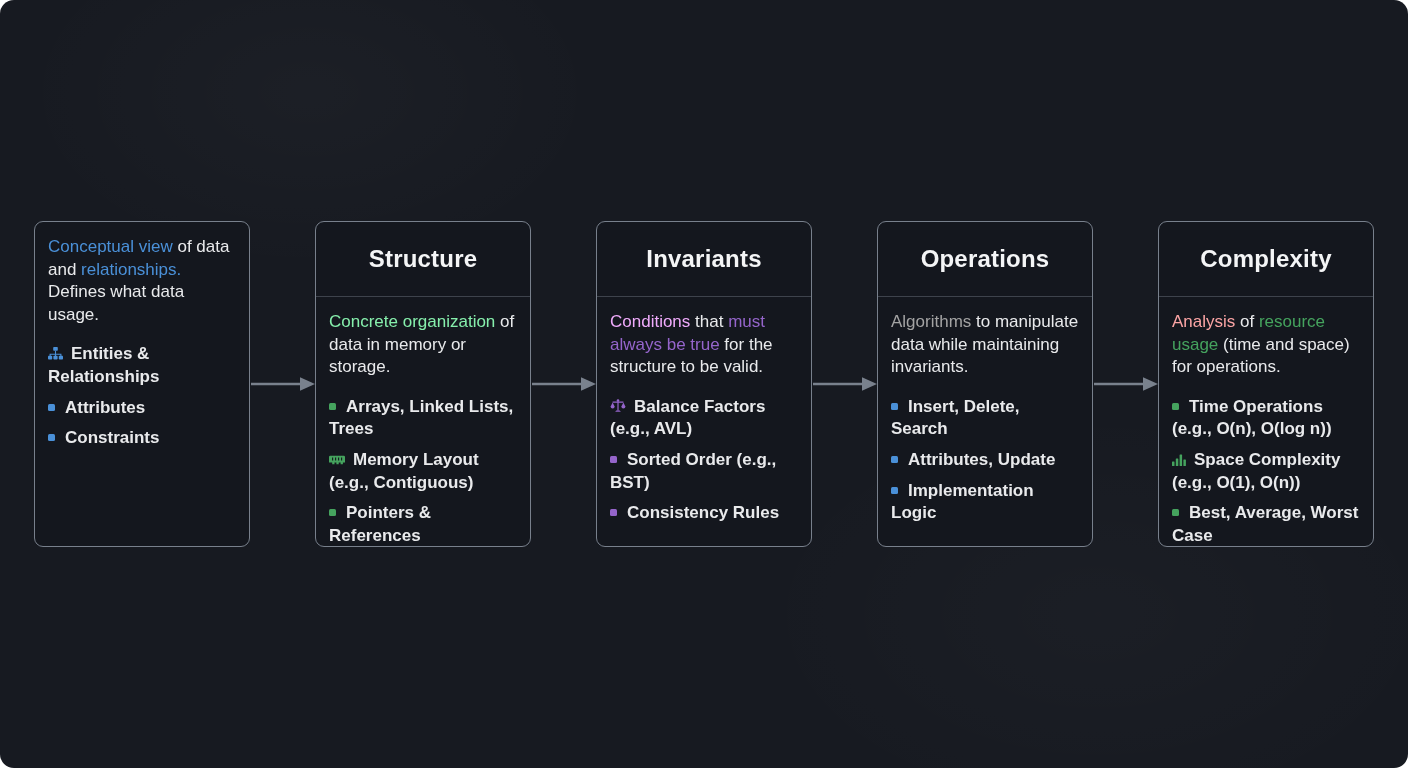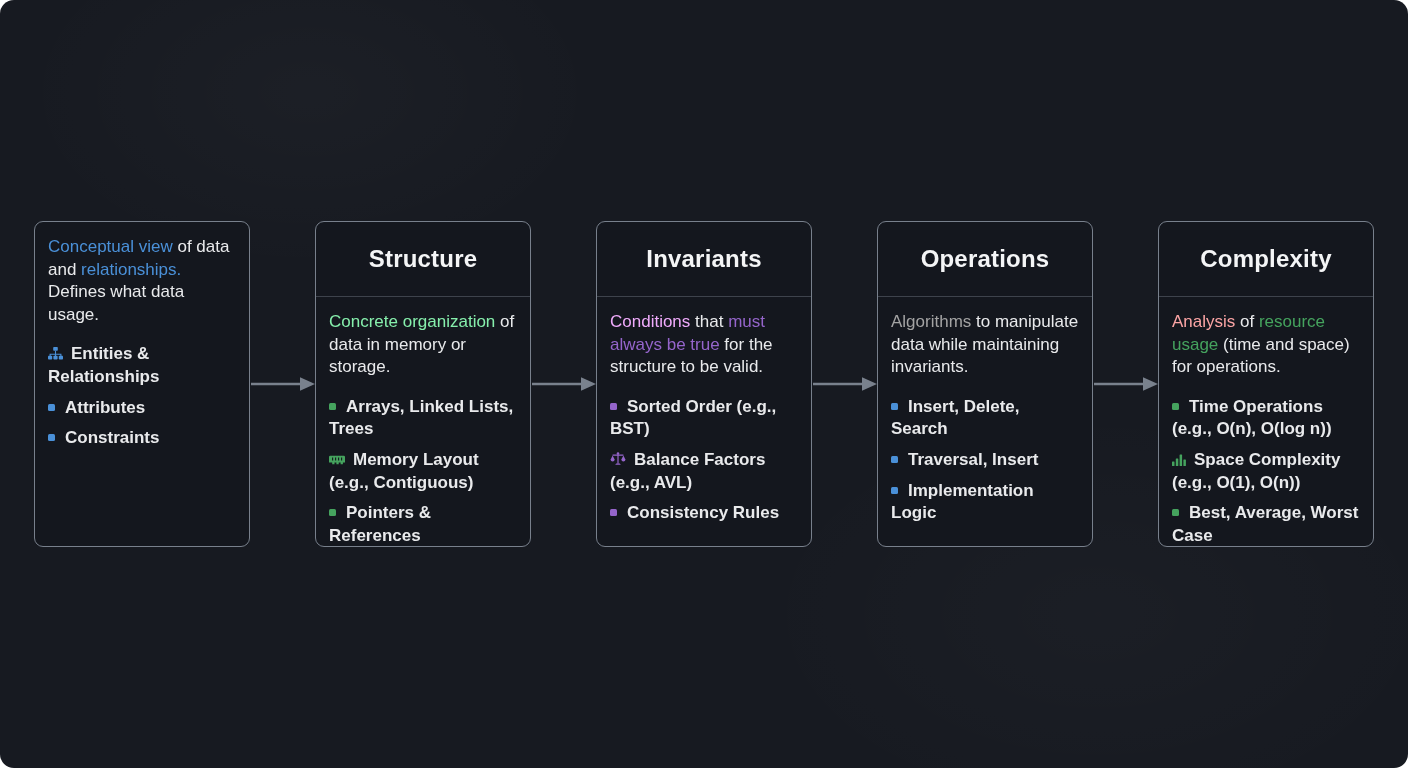--- a/index.html
+++ b/index.html
@@ -98,45 +98,45 @@
           <line x1="0" y1="8" x2="51" y2="8" stroke="#79818d" stroke-width="2.6"></line>
           <polygon points="49,1.2 64,8 49,14.8" fill="#79818d"></polygon>
         </svg>
       </div>
       <div class="card">
         <div class="card-header">
           <div class="card-title">Invariants</div>
         </div>
         <div class="card-body">
           <p class="card-desc"><span style="color: #f0abfc;">Conditions</span><span> that </span><span style="color: rgb(149, 101, 203);">must always be true</span><span> for the structure to be valid.</span></p>
-          <div class="bullet-row"><span class="sq" style="background: rgb(149, 101, 203);"></span><span>Sorted Order (e.g., BST)</span></div>
           <div class="bullet-row"><span class="icon-wrap" style="color: rgb(149, 101, 203);"><svg width="16" height="14" viewBox="0 0 16 14">
                 <circle cx="8" cy="1.6" r="1.3" fill="currentColor"></circle>
                 <path d="M8 2.4v9.4M2.6 3.1h10.8" stroke="currentColor" stroke-width="1.2" fill="none"></path>
                 <path d="M5.2 12.8h5.6l-1-1.4H6.2Z" fill="currentColor"></path>
                 <path d="M0.6 7.6 2.6 3.4 4.6 7.6 A2 2 0 0 1 0.6 7.6 Z" fill="currentColor"></path>
                 <path d="M11.4 7.6 13.4 3.4 15.4 7.6 A2 2 0 0 1 11.4 7.6 Z" fill="currentColor"></path>
               </svg></span><span>Balance Factors (e.g., AVL)</span></div>
+          <div class="bullet-row"><span class="sq" style="background: rgb(149, 101, 203);"></span><span>Sorted Order (e.g., BST)</span></div>
           <div class="bullet-row"><span class="sq" style="background: rgb(149, 101, 203);"></span><span>Consistency Rules</span></div>
         </div>
       </div>
       <div class="arrow-cell">
         <svg width="64" height="16" viewBox="0 0 64 16">
           <line x1="0" y1="8" x2="51" y2="8" stroke="#79818d" stroke-width="2.6"></line>
           <polygon points="49,1.2 64,8 49,14.8" fill="#79818d"></polygon>
         </svg>
       </div>
       <div class="card">
         <div class="card-header">
           <div class="card-title">Operations</div>
         </div>
         <div class="card-body">
           <p class="card-desc"><span style="color: #a3a3a3;">Algorithms</span><span> to manipulate data while maintaining invariants.</span></p>
           <div class="bullet-row"><span class="sq" style="background: rgb(74, 144, 216);"></span><span>Insert, Delete, Search</span></div>
-          <div class="bullet-row"><span class="sq" style="background: rgb(74, 144, 216);"></span><span>Traversal, Insert</span></div>
+          <div class="bullet-row"><span class="sq" style="background: rgb(74, 144, 216);"></span><span>Attributes, Update</span></div>
           <div class="bullet-row"><span class="sq" style="background: rgb(74, 144, 216);"></span><span>Implementation Logic</span></div>
         </div>
       </div>
       <div class="arrow-cell">
         <svg width="64" height="16" viewBox="0 0 64 16">
           <line x1="0" y1="8" x2="51" y2="8" stroke="#79818d" stroke-width="2.6"></line>
           <polygon points="49,1.2 64,8 49,14.8" fill="#79818d"></polygon>
         </svg>
       </div>
       <div class="card">

